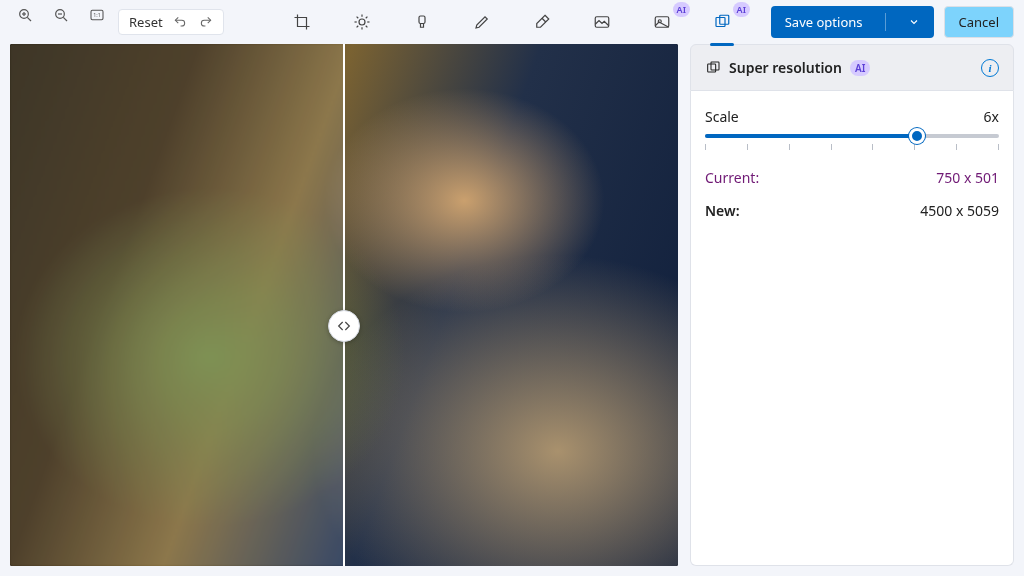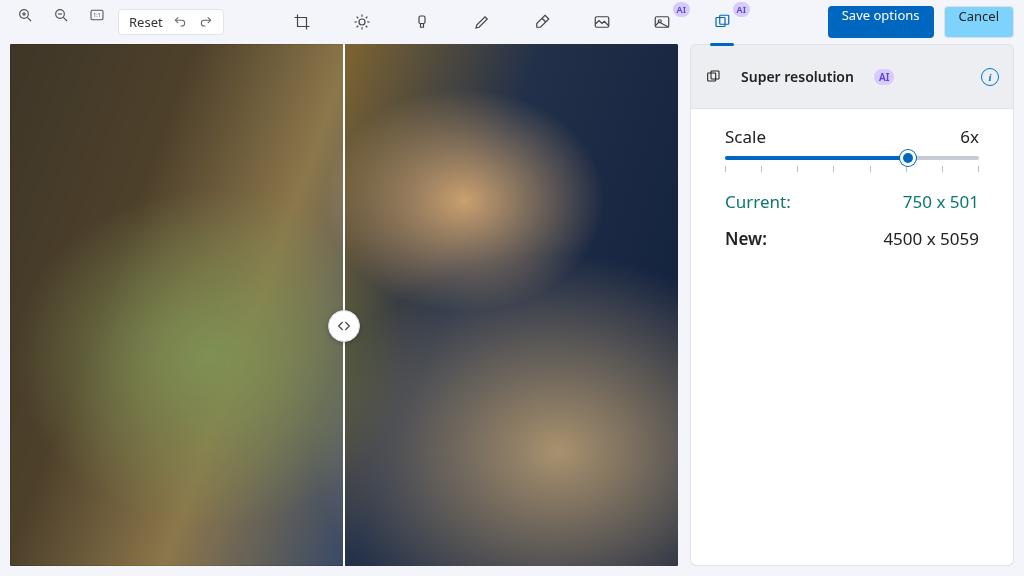--- a/index.html
+++ b/index.html
@@ -21,21 +21,21 @@
   .reset-group .mini { width: 18px; height: 18px; display: inline-flex; align-items: center; justify-content: center; color: #666; cursor: pointer; }
   .tool { display: inline-flex; align-items: center; justify-content: center; width: 28px; height: 28px; color: #444; cursor: pointer; position: relative; }
   .tool.active { color: #0067c0; }
   .tool.active::after { content:""; position:absolute; left: 2px; right: 2px; bottom: -10px; height: 3px; background:#0067c0; border-radius: 2px; }
   .ai-badge {
     position: absolute; top: -6px; right: -14px; font-size: 9px; font-weight: 600;
     background: #d6caff; color: #5b3fd6; padding: 1px 4px; border-radius: 8px;
   }
   .btn {
     font-size: 13px; height: 32px; padding: 0 14px; border-radius: 4px; display: inline-flex;
-    align-items: flex-end; gap: 22px; cursor: pointer; user-select: none; flex-direction: column;
+    align-items: center; gap: 22px; cursor: pointer; user-select: none;
   }
   .btn-primary { background: #0067c0; color: #fff; }
   .btn-primary .sep { width: 1px; height: 18px; background: rgba(255,255,255,.35); }
   .btn-secondary { background: #7dd3fc; color: #222; border: 1px solid #dcdfe6; }
   
   .main { display: flex; gap: 12px; padding: 0 10px 10px; height: calc(576px - 44px); }
   .canvas { flex: 1; background: #000; position: relative; overflow: hidden; border-radius: 2px; }
   .img-left, .img-right { position: absolute; inset: 0; }
   
   .img-right { background:
@@ -55,29 +55,29 @@
   .divider { position:absolute; top:0; bottom:0; left:50%; width:2px; background:#fff; transform:translateX(-1px); }
   .divider-handle {
     position:absolute; left:50%; top:54%; transform:translate(-50%,-50%);
     width:32px; height:32px; border-radius:16px; background:#fff; border:1px solid #d5d9e2;
     display:flex; align-items:center; justify-content:center; color:#444; cursor:ew-resize;
     box-shadow: 0 1px 4px rgba(0,0,0,.25);
   }
   
   .panel { width: 324px; display:flex; flex-direction:column; }
   .panel-head {
-    display:flex; align-items:center; gap:20px; padding:22px 14px;
+    display:flex; align-items:center; gap:8px; padding:13px 14px;
     background:#edeef2; border:1px solid #dfe2e9; border-radius:6px 6px 0 0;
     font-size:14px; font-weight:600; color:#222;
   }
   .panel-head .ai { font-size:10px; font-weight:600; background:#d6caff; color:#5b3fd6; padding:1px 5px; border-radius:9px; }
   .panel-head .info { margin-left:auto; width:18px; height:18px; border:1.5px solid #0078d4; border-radius:50%; display:inline-flex; align-items:center; justify-content:center; font-size:11px; color:#0078d4; font-family:Georgia, serif; font-style:italic; }
-  .panel-body { flex:1; background:#fff; border:1px solid #dfe2e9; border-top:none; border-radius:0 0 6px 6px; padding:16px 34px; font-size:17px; color:#222; }
+  .panel-body { flex:1; background:#fff; border:1px solid #dfe2e9; border-top:none; border-radius:0 0 6px 6px; padding:16px 14px; font-size:14px; color:#222; }
   .row { display:flex; justify-content:space-between; align-items:baseline; }
-  .row.muted { color:#0f766e;text-align:right; }
+  .row.muted { color:#701a75;text-align:right; }
   .row + .row { margin-top:14px; }
   .row.bold span:first-child { font-weight:600; }
   .slider-wrap { margin-top:8px; margin-bottom:18px; }
   .slider-track { position:relative; height:4px; background:#c6cad2; border-radius:2px; }
   .slider-fill  { position:absolute; left:0; top:0; height:4px; background:#0067c0; border-radius:2px; width: 72%; }
   .slider-thumb { position:absolute; top:50%; width:16px; height:16px; background:#0067c0; border:3px solid #fff; box-shadow:0 0 0 1px #0067c0; border-radius:50%; transform:translate(-50%,-50%); left:72%; cursor:pointer; }
   .slider-ticks { display:flex; justify-content:space-between; margin-top:6px; }
   .slider-ticks i { width:1px; height:6px; background:#b9bec7; display:block; }
   svg { display:block; }
 </style>

